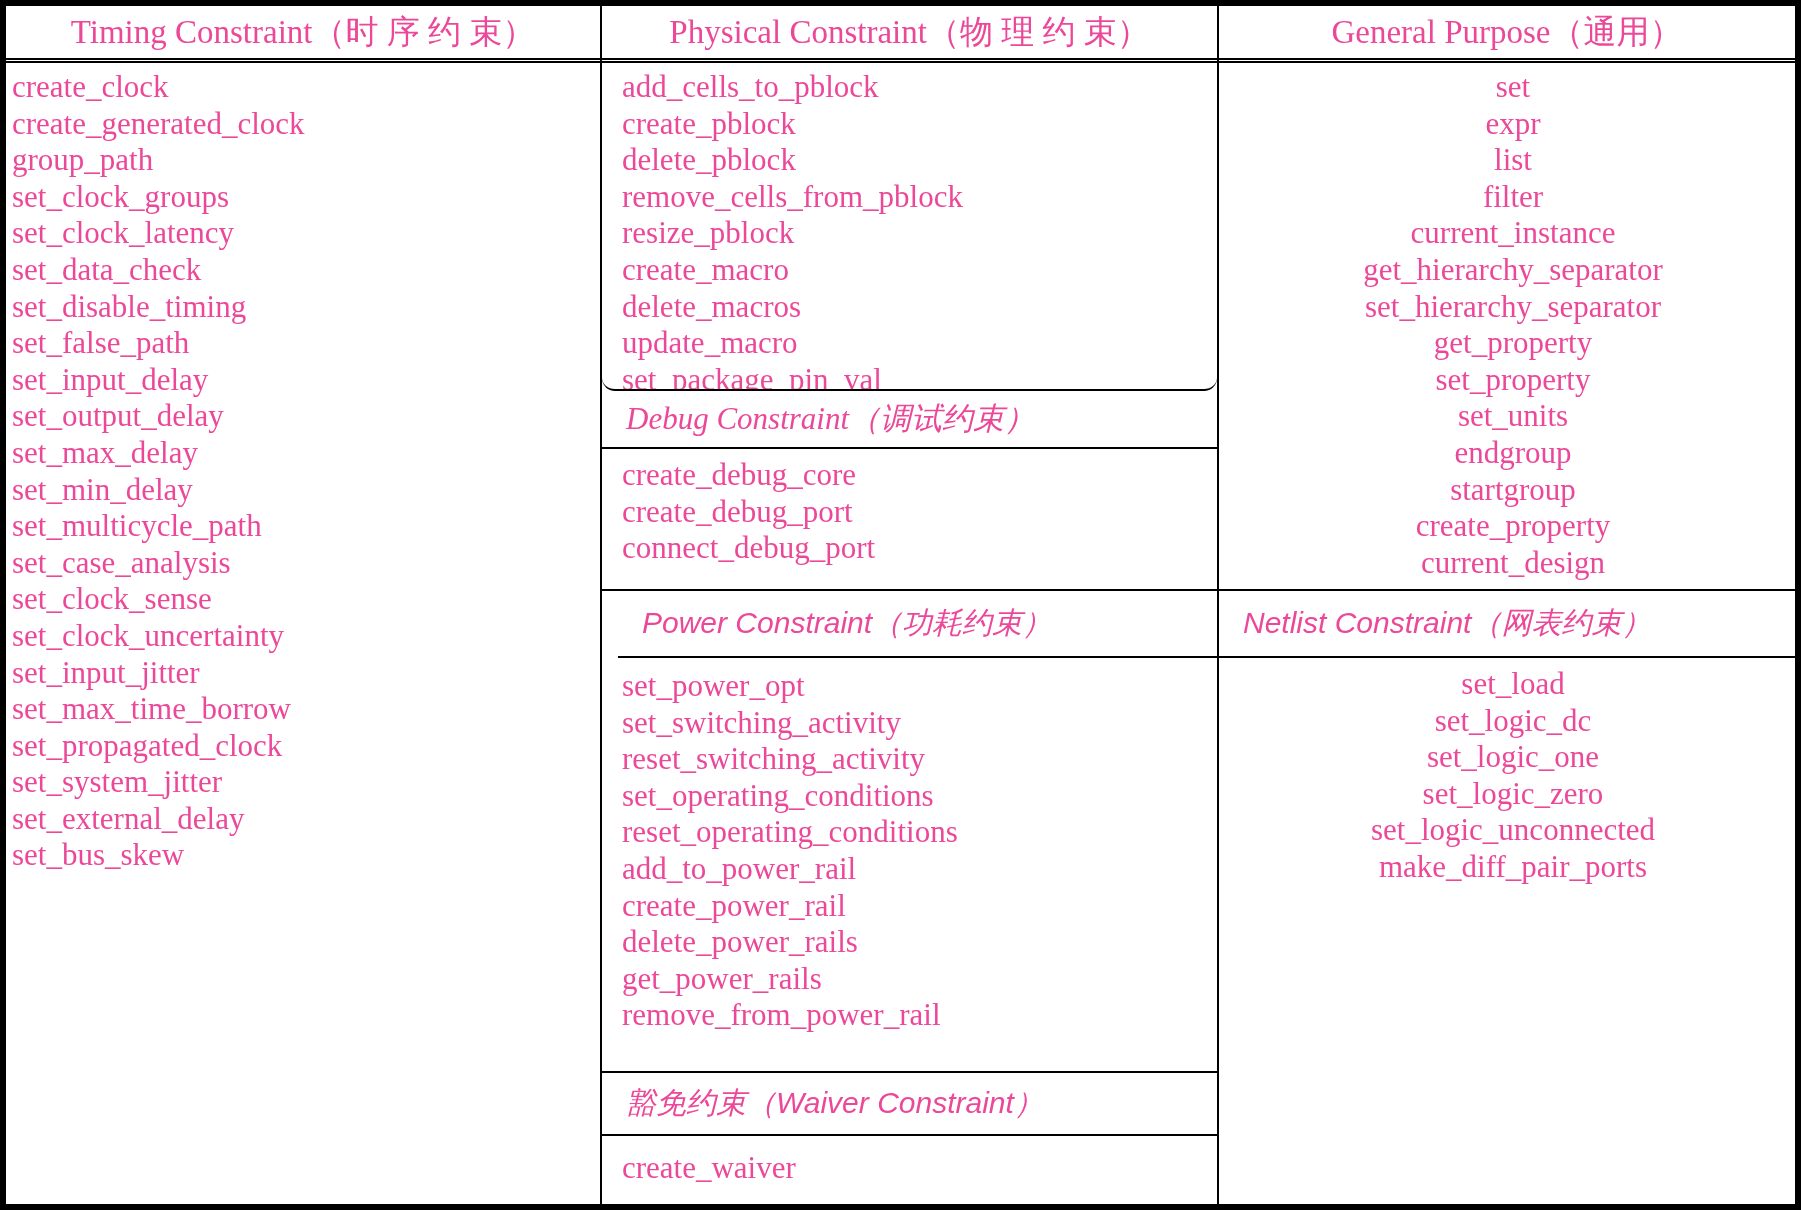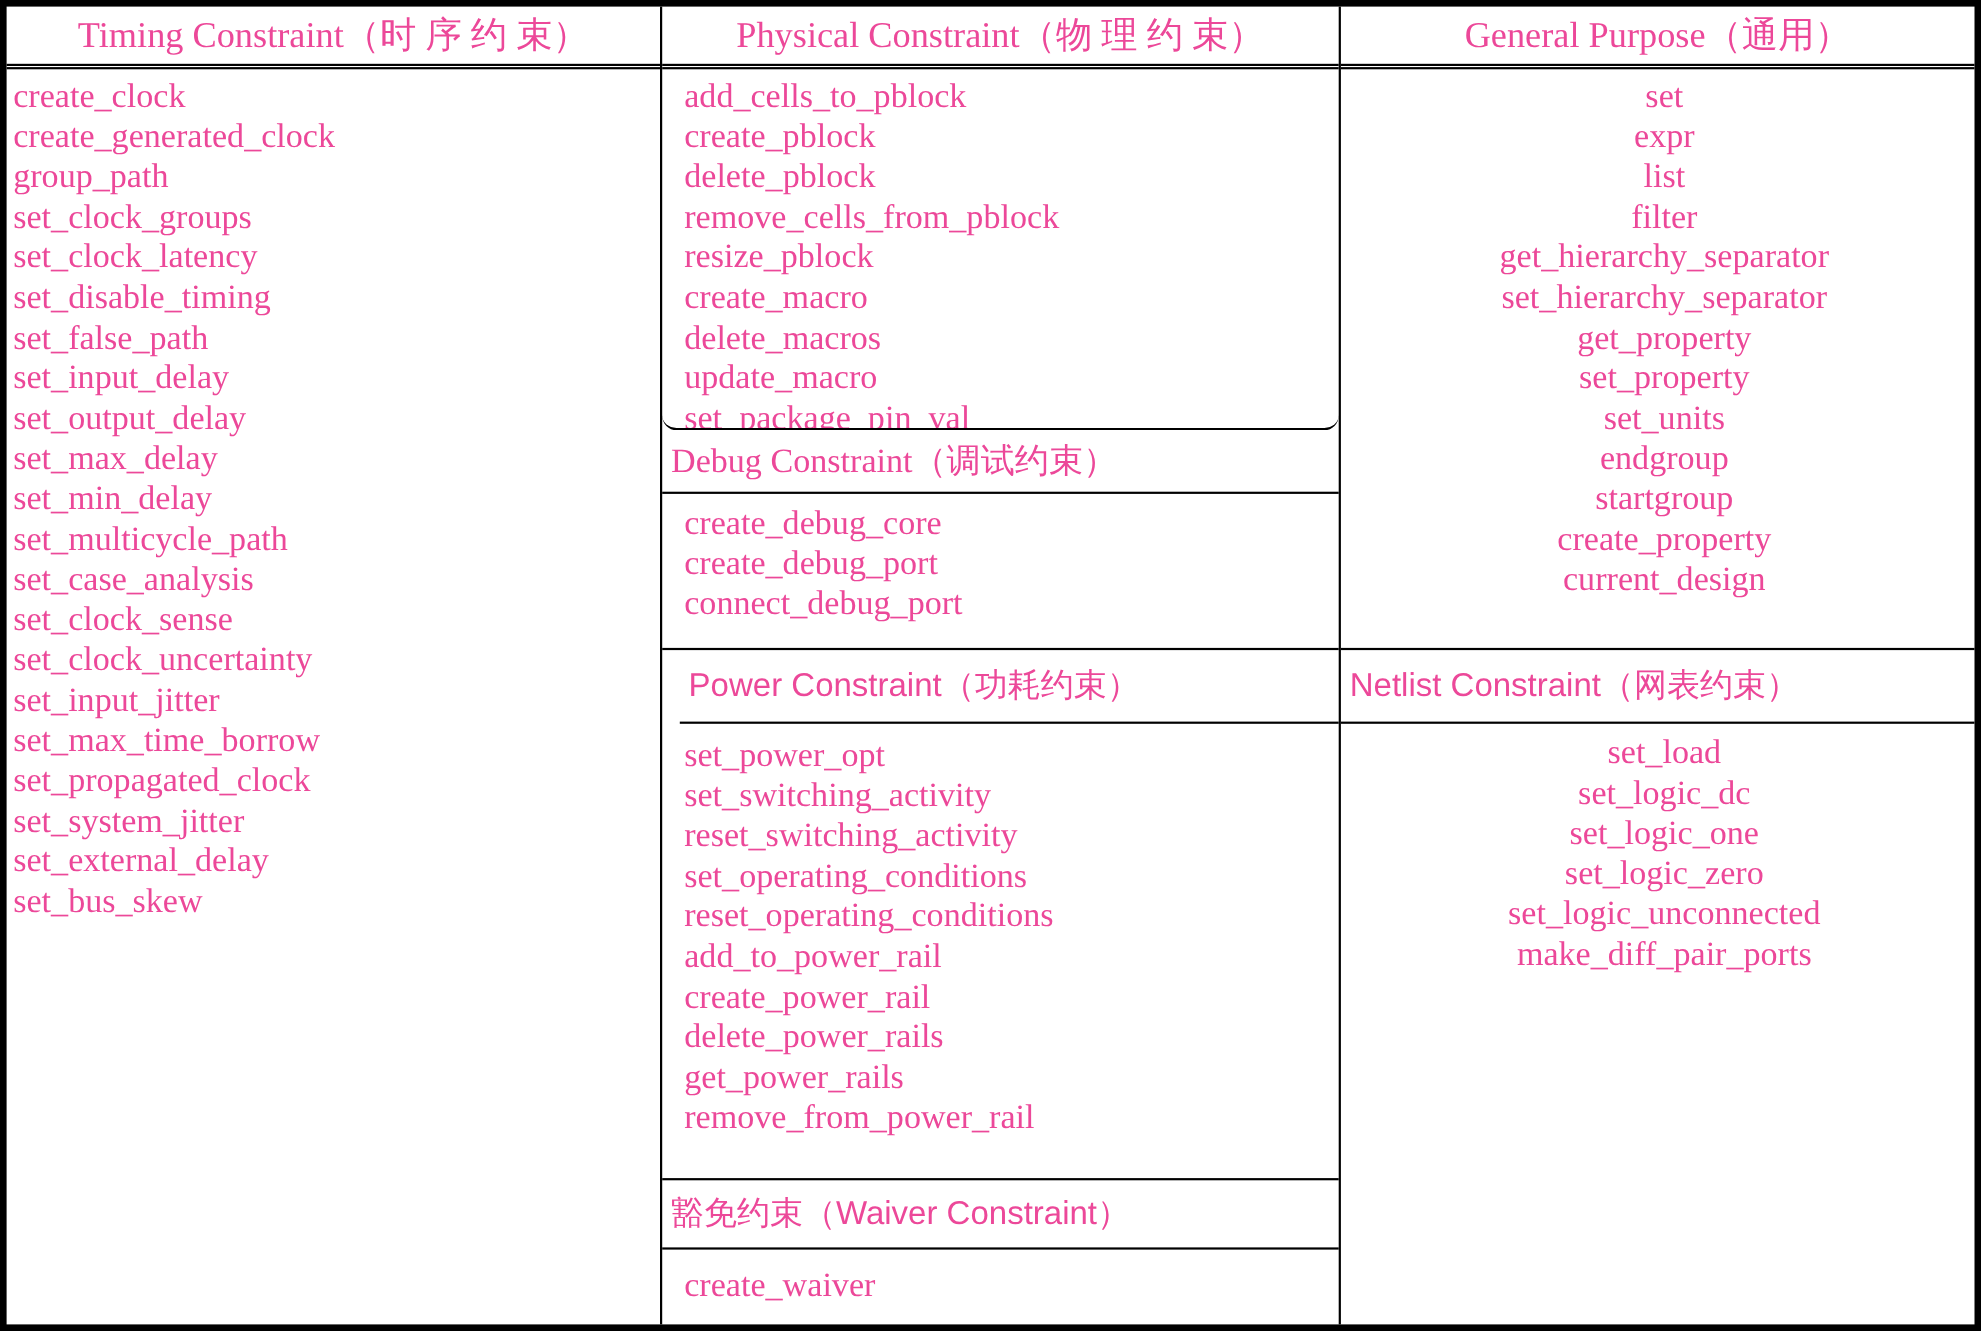--- a/index.html
+++ b/index.html
@@ -42,22 +42,23 @@
     display: flex;
     align-items: center;
     justify-content: center;
     font-size: 33px;
     white-space: nowrap;
   }
 
   .subheader-cell {
     display: flex;
     align-items: center;
-    padding-left: 8px;
+    padding-left: 24px;
     white-space: nowrap;
+    font-style: italic;
   }
   .subheader-serif { font-family: "Liberation Serif", "DejaVu Serif", serif; font-size: 31px; }
   .subheader-sans  { font-family: "Liberation Sans", "DejaVu Sans", sans-serif; font-size: 30px; }
 
   .list-cell {
     font-size: 31px;
     line-height: 36.6px;
     padding: 6px 8px 0 20px;
   }
   .col-1 .list-cell { padding-left: 6px; }
@@ -89,20 +90,21 @@
   <div class="col col-1">
     <div class="cell header-cell">
       <span>Timing Constraint（时 序 约 束）</span>
     </div>
     <div class="cell list-cell grow">
         <div class="cmd">create_clock</div>
         <div class="cmd">create_generated_clock</div>
         <div class="cmd">group_path</div>
         <div class="cmd">set_clock_groups</div>
         <div class="cmd">set_clock_latency</div>
+        <div class="cmd">set_data_check</div>
         <div class="cmd">set_disable_timing</div>
         <div class="cmd">set_false_path</div>
         <div class="cmd">set_input_delay</div>
         <div class="cmd">set_output_delay</div>
         <div class="cmd">set_max_delay</div>
         <div class="cmd">set_min_delay</div>
         <div class="cmd">set_multicycle_path</div>
         <div class="cmd">set_case_analysis</div>
         <div class="cmd">set_clock_sense</div>
         <div class="cmd">set_clock_uncertainty</div>
@@ -163,20 +165,21 @@
 
   <div class="col col-3">
     <div class="cell header-cell">
       <span>General Purpose（通用）</span>
     </div>
     <div class="cell list-cell h-general">
         <div class="cmd">set</div>
         <div class="cmd">expr</div>
         <div class="cmd">list</div>
         <div class="cmd">filter</div>
+        <div class="cmd">current_instance</div>
         <div class="cmd">get_hierarchy_separator</div>
         <div class="cmd">set_hierarchy_separator</div>
         <div class="cmd">get_property</div>
         <div class="cmd">set_property</div>
         <div class="cmd">set_units</div>
         <div class="cmd">endgroup</div>
         <div class="cmd">startgroup</div>
         <div class="cmd">create_property</div>
         <div class="cmd">current_design</div>
       </div>

